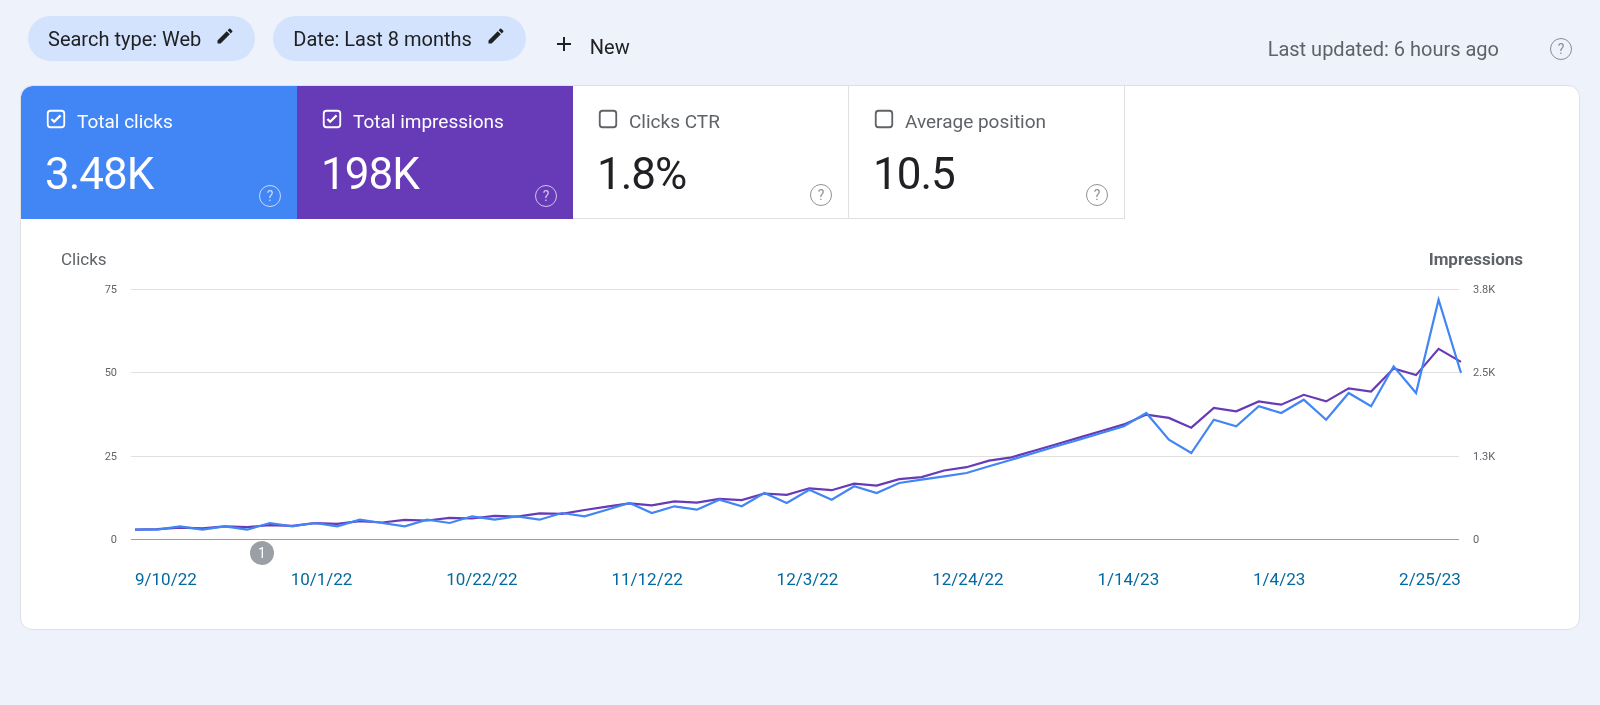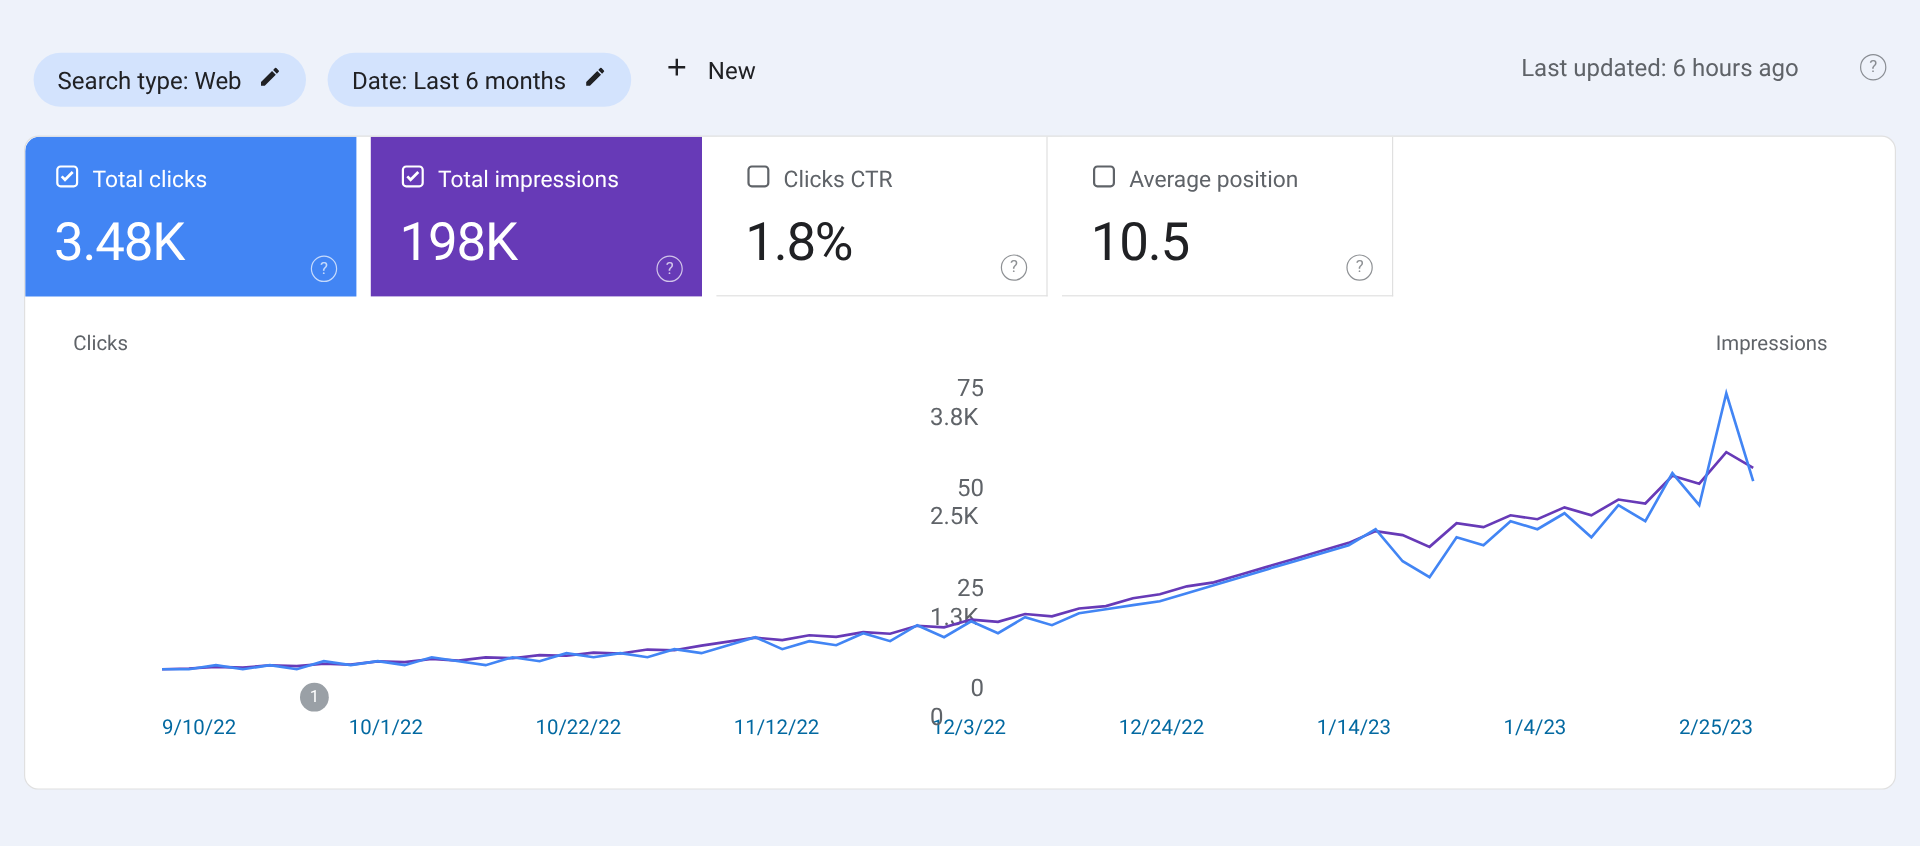--- a/index.html
+++ b/index.html
@@ -5,23 +5,22 @@
     * { box-sizing: border-box; margin: 0; padding: 0; }
     body {
       font-family: 'Google Sans', Roboto, Arial, sans-serif;
       background: #eef2fa;
       width: 1600px;
       height: 705px;
       overflow: hidden;
     }
     .top-bar {
       display: flex;
-      align-items: flex-start;
+      align-items: flex-end;
       padding: 16px 28px 24px 28px;
-      margin-top: 28px;
     }
     .filter-chip {
       display: inline-flex;
       align-items: center;
       background: #d3e3fd;
       border-radius: 24px;
       padding: 10px 20px;
       margin-right: 18px;
       font-size: 20px;
       color: #202124;
@@ -50,21 +49,20 @@
     .card {
       background: #fff;
       margin: 0 20px;
       border-radius: 12px;
       border: 1px solid #e0e0e0;
       overflow: hidden;
     }
     .metric-tabs {
       display: flex;
       align-items: stretch;
-      gap: 12px;
     }
     .metric-tab {
       width: 276px;
       padding: 22px 24px 18px 24px;
       position: relative;
       cursor: pointer;
     }
     .metric-tab.blue { background: #4285f4; color: #fff; border-top-left-radius: 12px;}
     .metric-tab.purple { background: #673ab7; color: #fff; }
     .metric-tab.white { background: #fff; color: #5f6368; border-right: 1px solid #e0e0e0; border-bottom: 1px solid #e0e0e0;}
@@ -73,37 +71,36 @@
     .metric-value { font-size: 44px; font-weight: 400; letter-spacing: -1px; }
     .metric-help { position: absolute; right: 16px; bottom: 12px; opacity: 0.8; }
     .metric-tab.white .metric-value { color: #202124; }
     .checkbox-icon { margin-right: 10px; flex-shrink: 0; }
     .chart-area {
       position: relative;
       padding: 30px 56px 40px 56px;
     }
     .axis-title { font-size: 17px; color: #5f6368; }
     .axis-title.left { position: absolute; left: 40px; top: 30px; }
-    .axis-title.right { position: absolute; right: 56px; top: 30px; }
+    .axis-title.right { position: absolute; right: 56px; top: 30px; font-weight: bold; }
     .plot {
       position: relative;
       margin-top: 34px;
       height: 250px;
       margin-left: 58px;
       margin-right: 62px;
     }
     .y-tick {
       position: absolute;
       width: calc(100% + 120px);
       left: -58px;
       display: flex;
       align-items: center;
-      font-size: 20px;
+      font-size: 11px;
       color: #5f6368;
-      flex-direction: column;
     }
     .y-tick .l-label { width: 40px; text-align: right; }
     .y-tick .line { flex: 1; height: 1px; background: #e0e0e0; margin: 0 14px; }
     .y-tick .r-label { width: 50px; text-align: left; }
     .x-ticks {
       display: flex;
       justify-content: space-between;
       margin-top: 36px;
       margin-left: 58px;
       margin-right: 62px;
@@ -137,21 +134,21 @@
 <div class="top-bar">
   <div class="filter-chip">
     <span>Search type: Web</span>
     <span class="pencil-icon">
       <svg width="20" height="20" viewBox="0 0 24 24">
           <path fill="#202124" d="M3 17.25V21h3.75L17.81 9.94l-3.75-3.75L3 17.25zM20.71 7.04a1 1 0 0 0 0-1.41l-2.34-2.34a1 1 0 0 0-1.41 0l-1.83 1.83 3.75 3.75 1.83-1.83z"></path>
         </svg>
     </span>
   </div>
   <div class="filter-chip">
-    <span>Date: Last 6 months</span>
+    <span>Date: Last 8 months</span>
     <span class="pencil-icon">
       <svg width="20" height="20" viewBox="0 0 24 24">
           <path fill="#202124" d="M3 17.25V21h3.75L17.81 9.94l-3.75-3.75L3 17.25zM20.71 7.04a1 1 0 0 0 0-1.41l-2.34-2.34a1 1 0 0 0-1.41 0l-1.83 1.83 3.75 3.75 1.83-1.83z"></path>
         </svg>
     </span>
   </div>
   <div class="new-chip">
     <span class="plus-icon">
       <svg width="24" height="24" viewBox="0 0 24 24">
           <path fill="#202124" d="M19 13h-6v6h-2v-6H5v-2h6V5h2v6h6v2z"></path>

